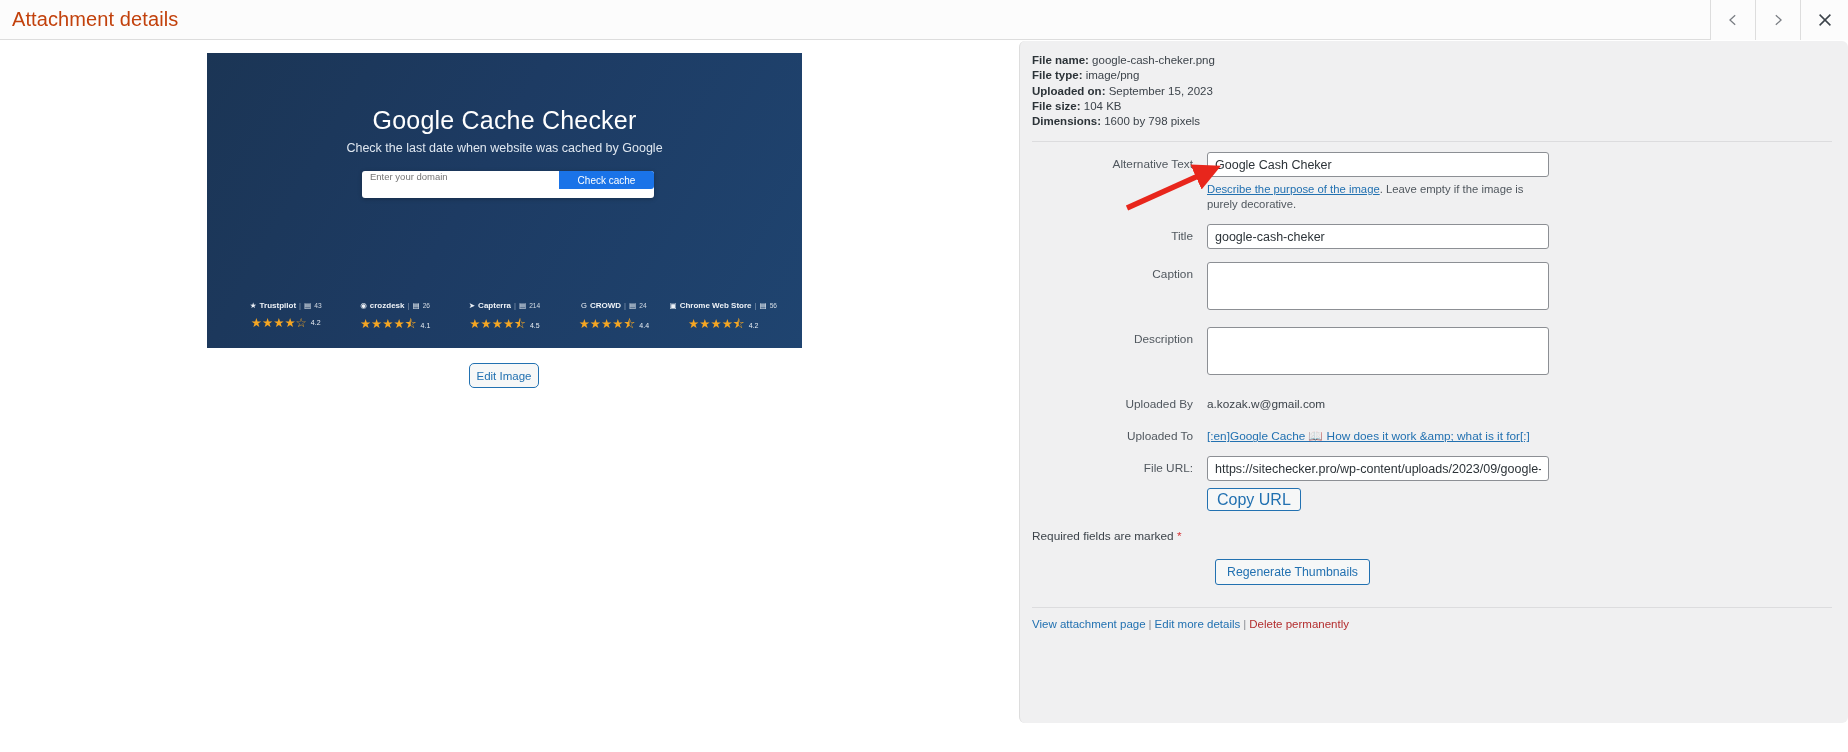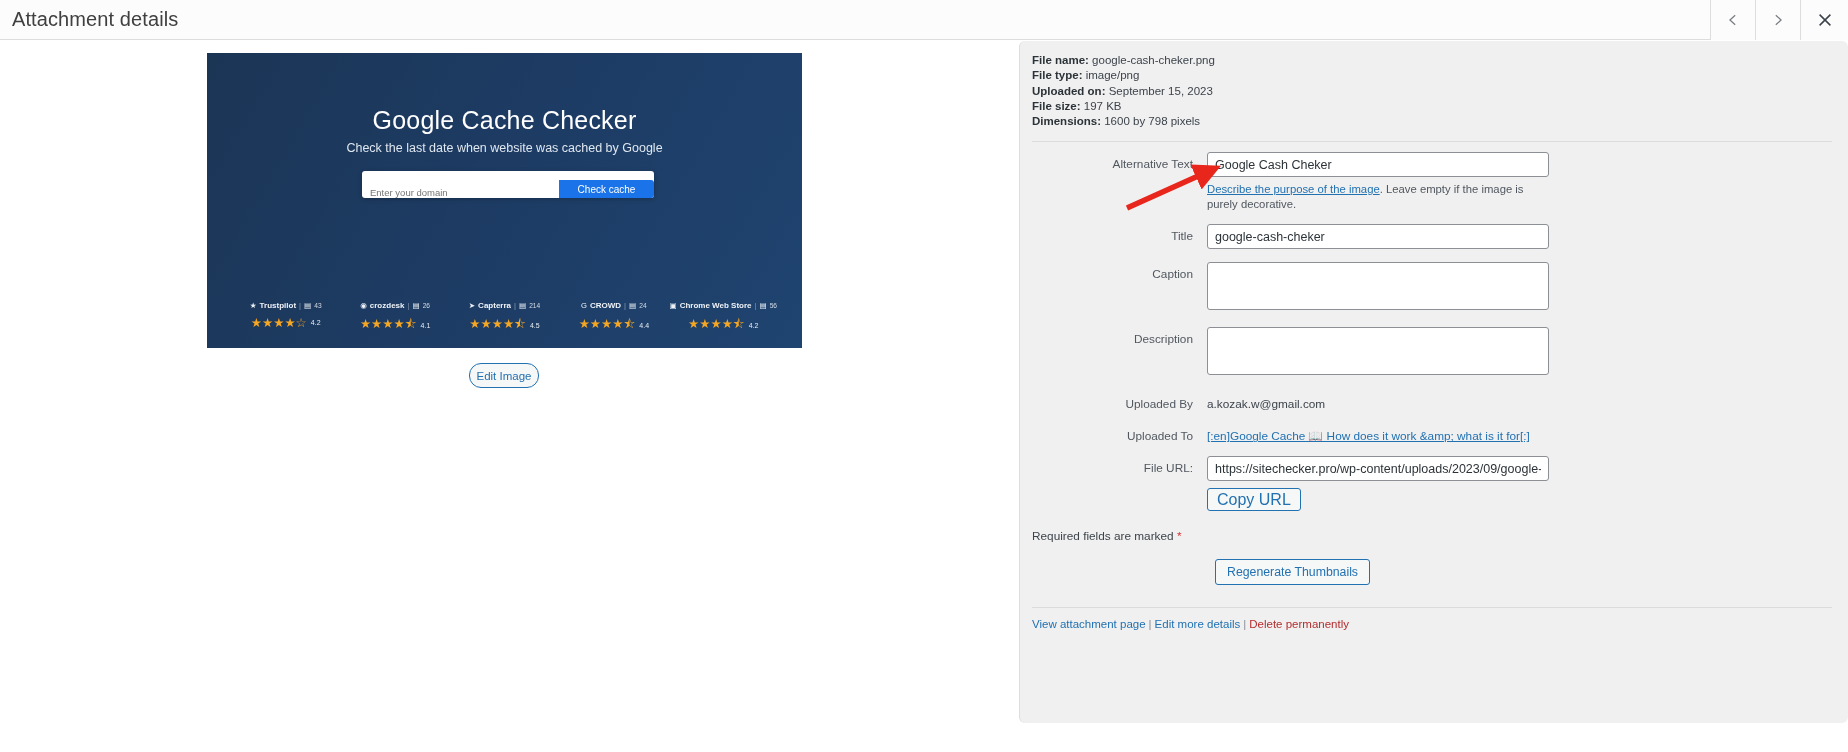--- a/index.html
+++ b/index.html
@@ -12,21 +12,21 @@
   }
   .modal { position: relative; width: 1848px; height: 752px; background: #fff; }
 
   
   .modal-header {
     position: absolute; left: 0; top: 0; width: 1848px; height: 40px;
     background: #fcfcfc; border-bottom: 1px solid #ddd;
     display: flex; align-items: center;
   }
   .modal-title {
-    font-size: 20px; color: #404040; font-weight: 400;
+    font-size: 20px; color: #c2410c; font-weight: 400;
     margin-left: 12px; letter-spacing: .1px;
   }
   .header-btns { position: absolute; right: 0; top: 0; height: 40px; display: flex; }
   .hbtn {
     width: 45px; height: 40px; display: flex; align-items: center; justify-content: center;
     border-left: 1px solid #ddd; background: #fcfcfc; color: #787c82; cursor: pointer;
   }
   .hbtn svg { display: block; }
   .hbtn.close { width: 48px; }
 
@@ -42,21 +42,21 @@
   .preview-h1 {
     position: absolute; top: 53px; left: 0; width: 100%; text-align: center;
     font-size: 25px; font-weight: normal; color: #fff; letter-spacing: .2px;
   }
   .preview-sub {
     position: absolute; top: 88px; left: 0; width: 100%; text-align: center;
     font-size: 12.5px; color: #dfe7f0; font-weight: 400;
   }
   .search-row {
     position: absolute; top: 118px; left: 155px; width: 292px; height: 27px;
-    background: #fff; border-radius: 3px; display: flex; align-items: flex-end;
+    background: #fff; border-radius: 3px; display: flex; align-items: flex-start;
     box-shadow: 0 1px 4px rgba(0,0,0,.25);
   }
   .search-row input {
     flex: 1; border: 0; outline: none; font-size: 9.5px; color: #9aa4b0;
     padding: 0 8px; background: transparent; font-family: "Liberation Sans", sans-serif;
   }
   .search-btn {
     width: 95px; height: 18px; background: #1a73e8; color: #fff;
     font-size: 10px; display: flex; align-items: center; justify-content: center;
     border-radius: 0 3px 3px 0; cursor: pointer;
@@ -74,21 +74,21 @@
   .badge-div { opacity: .45; }
   .badge-rev { font-size: 6.6px; opacity: .85; }
   .badge-stars {
     display: flex; align-items: center; justify-content: center; gap: 1px;
     color: #f5a623; font-size: 12.5px; letter-spacing: 0;
   }
   .badge-score { font-size: 7px; color: #e8edf3; margin-left: 3px; }
 
   .edit-image-btn {
     position: absolute; left: 469px; top: 322px; width: 70px; height: 25px;
-    border: 1px solid #2271b1; border-radius: 12px; background: #f6f7f7; color: #2271b1;
+    border: 1px solid #2271b1; border-radius: 5px; background: #f6f7f7; color: #2271b1;
     font-size: 11.5px; display: flex; align-items: center; justify-content: center;
     cursor: pointer;
   }
 
   
   .details-pane {
     position: absolute; left: 1019px; top: 41px; width: 829px; height: 682px;
     background: #f0f0f1; border-left: 1px solid #ddd;
     padding: 12px 16px 0 12px; overflow: hidden; border-radius: 6px;
   }
@@ -268,21 +268,21 @@
       <div>
         <strong>File type:</strong>
         <span>image/png</span>
       </div>
       <div>
         <strong>Uploaded on:</strong>
         <span>September 15, 2023</span>
       </div>
       <div>
         <strong>File size:</strong>
-        <span>197 KB</span>
+        <span>104 KB</span>
       </div>
       <div>
         <strong>Dimensions:</strong>
         <span>1600 by 798 pixels</span>
       </div>
     </div>
 
     <div class="meta-sep"></div>
 
     <div class="field-row">

